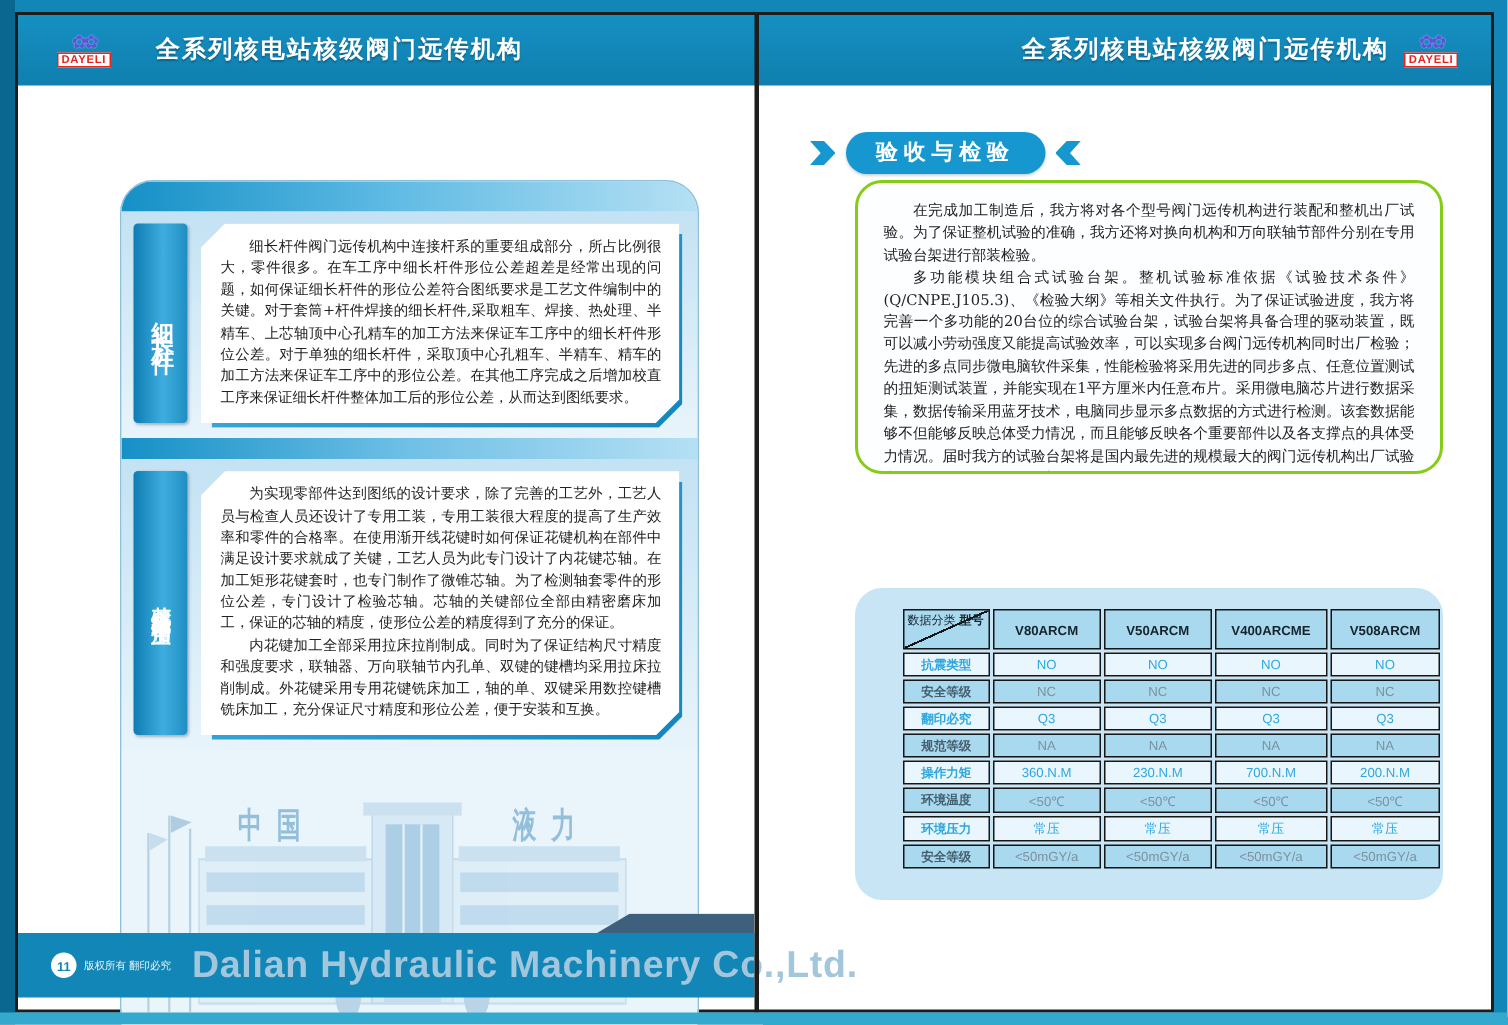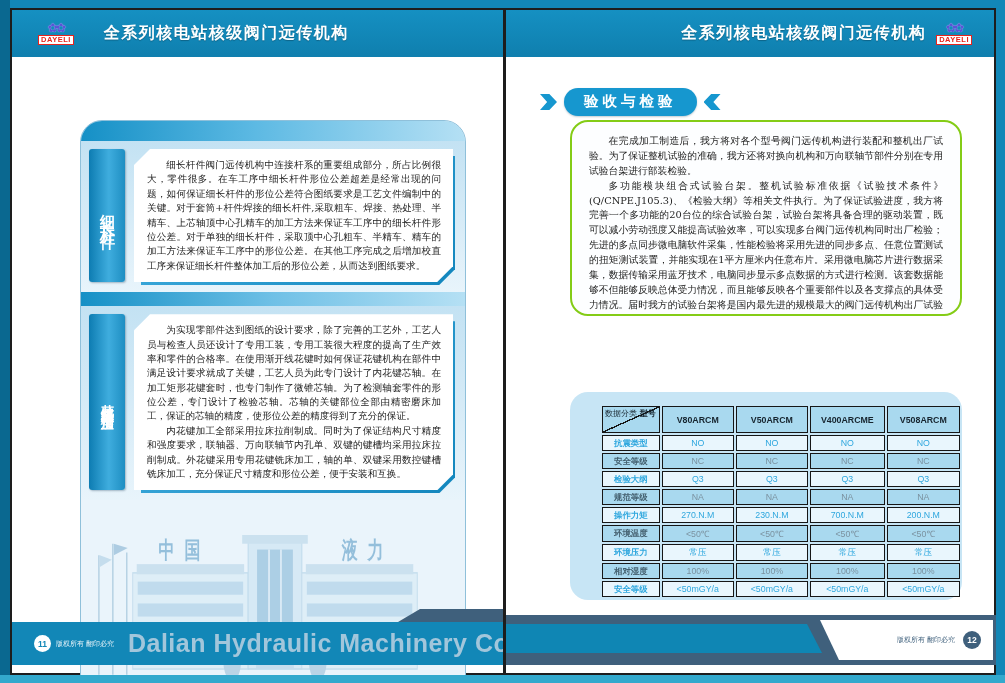--- a/index.html
+++ b/index.html
@@ -293,77 +293,63 @@
             <td class="val">NO</td>
           </tr>
           <tr>
             <td class="rowlabel">安全等级</td>
             <td class="val">NC</td>
             <td class="val">NC</td>
             <td class="val">NC</td>
             <td class="val">NC</td>
           </tr>
           <tr>
-            <td class="rowlabel">检验大纲</td>
+            <td class="rowlabel">翻印必究</td>
             <td class="val">Q3</td>
             <td class="val">Q3</td>
             <td class="val">Q3</td>
             <td class="val">Q3</td>
           </tr>
           <tr>
             <td class="rowlabel">规范等级</td>
             <td class="val">NA</td>
             <td class="val">NA</td>
             <td class="val">NA</td>
             <td class="val">NA</td>
           </tr>
           <tr>
             <td class="rowlabel">操作力矩</td>
-            <td class="val">270.N.M</td>
+            <td class="val">360.N.M</td>
             <td class="val">230.N.M</td>
             <td class="val">700.N.M</td>
             <td class="val">200.N.M</td>
           </tr>
           <tr>
             <td class="rowlabel">环境温度</td>
             <td class="val">&lt;50℃</td>
             <td class="val">&lt;50℃</td>
             <td class="val">&lt;50℃</td>
             <td class="val">&lt;50℃</td>
           </tr>
           <tr>
             <td class="rowlabel">环境压力</td>
             <td class="val">常压</td>
             <td class="val">常压</td>
             <td class="val">常压</td>
             <td class="val">常压</td>
           </tr>
           <tr>
-            <td class="rowlabel">相对湿度</td>
-            <td class="val">100%</td>
-            <td class="val">100%</td>
-            <td class="val">100%</td>
-            <td class="val">100%</td>
-          </tr>
-          <tr>
             <td class="rowlabel">安全等级</td>
             <td class="val">&lt;50mGY/a</td>
             <td class="val">&lt;50mGY/a</td>
             <td class="val">&lt;50mGY/a</td>
             <td class="val">&lt;50mGY/a</td>
           </tr>
         </tbody>
       </table>
     </div>
 
-    <div class="pr-slate">
-      <div class="pr-teal"></div>
-      <div class="pr-white">
-        <span class="pr-copy">版权所有 翻印必究</span>
-        <div class="pagenum-circle dark">12</div>
-      </div>
-    </div>
   </div>
 
   <div class="spine"></div>
 </div>
 
 <div class="edge-bottom"></div>
 
 </body></html>

